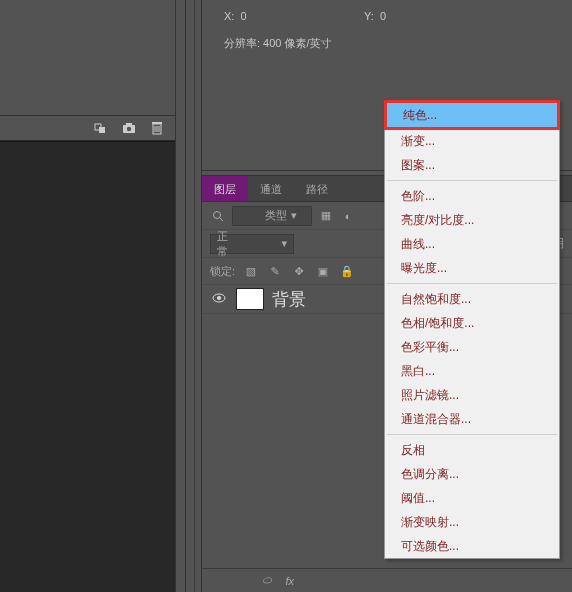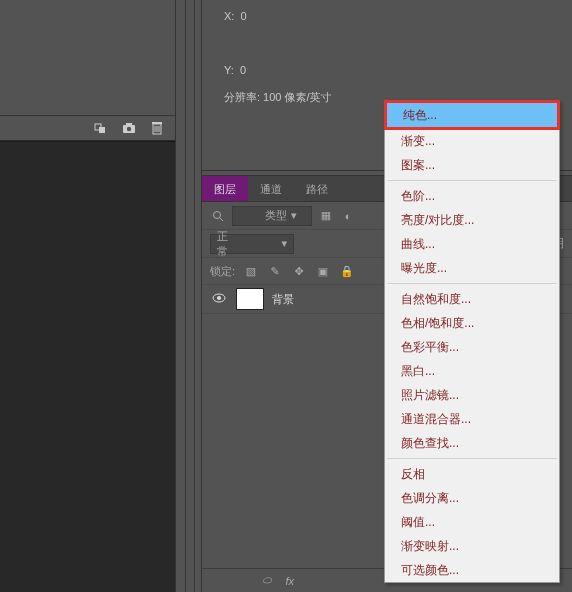--- a/index.html
+++ b/index.html
@@ -6,21 +6,21 @@
   body { background: #535353; width: 572px; height: 592px; overflow: hidden; position: relative; color: #b8b8b8; font-size: 11px; }
   
   .left-panel { position: absolute; left: 0; top: 0; width: 186px; height: 592px; background: #535353; }
   .toolbar { position: absolute; left: 0; top: 115px; width: 175px; height: 26px; border-top: 1px solid #333; border-bottom: 1px solid #282828; display: flex; justify-content: flex-end; align-items: center; gap: 12px; padding-right: 10px; background: #535353; }
   .toolbar .icon { width: 16px; height: 16px; display: flex; align-items: center; justify-content: center; color: #ccc; }
   .canvas-area { position: absolute; left: 0; top: 141px; width: 175px; height: 451px; background: #282828; border-top: 1px solid #1a1a1a; }
   .vert-div { position: absolute; left: 175px; top: 0; width: 11px; height: 592px; background: #535353; border-left: 1px solid #333; border-right: 1px solid #333; }
   .right-border { position: absolute; left: 194px; top: 0; width: 8px; height: 592px; background: #535353; border-left: 1px solid #3a3a3a; border-right: 1px solid #333; }
   
   .info-panel { position: absolute; left: 204px; top: 0; width: 368px; height: 170px; background: #535353; padding: 10px 20px; }
-  .info-row { display: flex; gap: 42px; margin-bottom: 14px; color: #c8c8c8; font-size: 11px; flex-direction: column; }
+  .info-row { display: flex; gap: 80px; margin-bottom: 14px; color: #c8c8c8; font-size: 11px; }
   .info-row span { min-width: 60px; }
   
   .panel-divider { position: absolute; left: 202px; top: 170px; width: 370px; height: 6px; background: #535353; border-top: 1px solid #333; border-bottom: 1px solid #333; }
   
   .tabs { position: absolute; left: 202px; top: 176px; width: 370px; height: 26px; display: flex; background: #434343; border-bottom: 1px solid #333; }
   .tab { padding: 6px 12px; font-size: 11px; color: #aaa; cursor: pointer; }
   .tab.active { background: #701a75; color: #ddd; }
   
   .layer-controls { position: absolute; left: 202px; top: 202px; width: 370px; }
   .ctrl-row { display: flex; align-items: center; height: 28px; padding: 0 8px; gap: 6px; border-bottom: 1px solid #4a4a4a; }
@@ -28,21 +28,21 @@
   .dropdown.w1 { width: 80px; padding-left: 32px; }
   .dropdown.w2 { width: 84px; gap: 45px; }
   .icon-sm { width: 16px; height: 16px; display: inline-flex; align-items: center; justify-content: center; color: #aaa; }
   .lock-row { display: flex; align-items: center; height: 26px; padding: 0 8px; gap: 8px; color: #aaa; font-size: 11px; }
   .lock-icons { display: flex; gap: 8px; }
   
   .layer-list { position: absolute; left: 202px; top: 284px; width: 370px; }
   .layer-item { display: flex; align-items: center; height: 30px; padding: 0 8px; gap: 8px; border-top: 1px solid #4a4a4a; border-bottom: 1px solid #4a4a4a; }
   .eye { width: 18px; text-align: center; color: #ddd; font-size: 12px; }
   .thumb { width: 28px; height: 22px; background: #fff; border: 1px solid #222; }
-  .layer-name { color: #ddd; font-size: 11px; }
+  .layer-name { color: #ddd; font-size: 17px; }
   
   .bottom-bar { position: absolute; left: 202px; bottom: 0; width: 370px; height: 24px; background: #535353; border-top: 1px solid #3a3a3a; display: flex; align-items: center; gap: 14px; padding-left: 60px; }
   .bottom-bar .icon { color: #aaa; font-size: 11px; font-style: italic; }
   
   .context-menu { position: absolute; left: 384px; top: 100px; width: 176px; background: #f0f0f0; border: 1px solid #999; box-shadow: 2px 2px 4px rgba(0,0,0,0.3); z-index: 100; }
   .menu-item { height: 24px; padding: 0 16px; font-size: 12px; color: #7f1d1d; display: flex; align-items: center; cursor: pointer; }
   .menu-item.highlighted { background: #6ebff5; border: 3px solid #e8322c; height: 30px; margin: -1px; }
   .menu-sep { height: 1px; background: #d0d0d0; margin: 3px 2px; }
 </style>
 </head>
@@ -78,21 +78,21 @@
 </div>
 
 <div class="right-border"></div>
 
 <div class="info-panel">
   <div class="info-row">
     <span><span>X:</span>&nbsp;&nbsp;<span>0</span></span>
     <span><span>Y:</span>&nbsp;&nbsp;<span>0</span></span>
   </div>
   <div class="info-row">
-    <span>分辨率: 100 像素/英寸</span>
+    <span>分辨率: 400 像素/英寸</span>
   </div>
 </div>
 
 <div class="panel-divider"></div>
 
 <div class="tabs">
   <div class="tab active">图层</div>
   <div class="tab">通道</div>
   <div class="tab">路径</div>
 </div>
@@ -158,20 +158,19 @@
   <div class="menu-item">亮度/对比度...</div>
   <div class="menu-item">曲线...</div>
   <div class="menu-item">曝光度...</div>
   <div class="menu-sep"></div>
   <div class="menu-item">自然饱和度...</div>
   <div class="menu-item">色相/饱和度...</div>
   <div class="menu-item">色彩平衡...</div>
   <div class="menu-item">黑白...</div>
   <div class="menu-item">照片滤镜...</div>
   <div class="menu-item">通道混合器...</div>
-  <div class="menu-item">颜色查找...</div>
   <div class="menu-sep"></div>
   <div class="menu-item">反相</div>
   <div class="menu-item">色调分离...</div>
   <div class="menu-item">阈值...</div>
   <div class="menu-item">渐变映射...</div>
   <div class="menu-item">可选颜色...</div>
 </div>
 
 </body></html>

